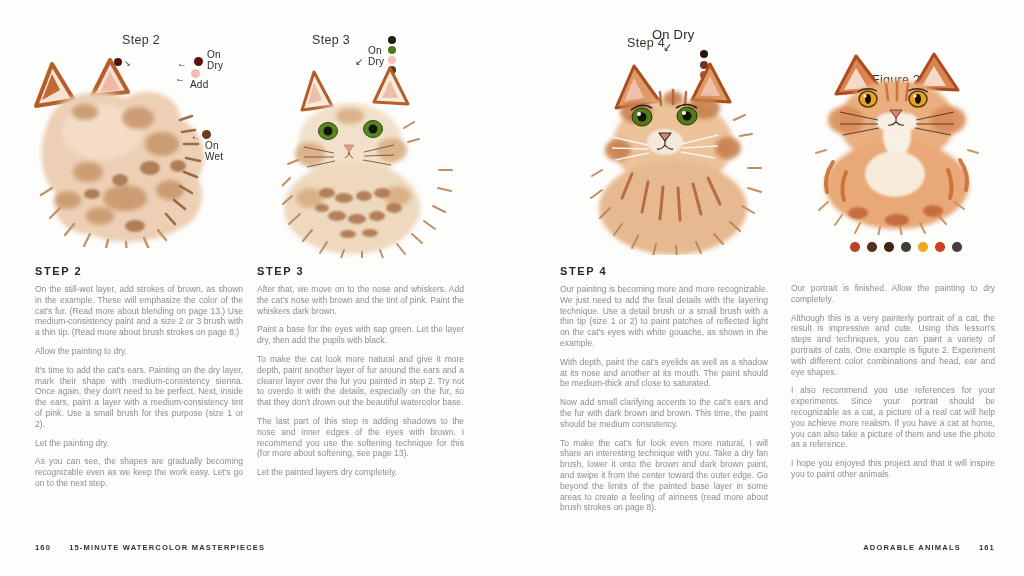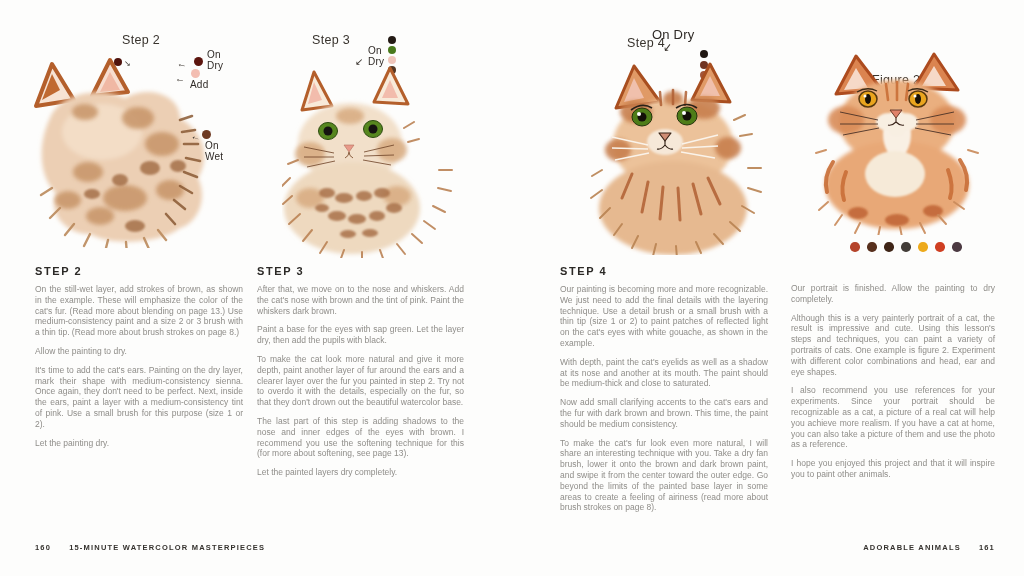--- a/index.html
+++ b/index.html
@@ -411,20 +411,21 @@
   <span class="abs dot" style="left: 918px; top: 242px; width: 9.5px; height: 9.5px; background-color: rgb(237, 170, 28);"></span>
   <span class="abs dot" style="left: 935px; top: 242px; width: 9.5px; height: 9.5px; background-color: rgb(207, 63, 34);"></span>
   <span class="abs dot" style="left: 952px; top: 242px; width: 9.5px; height: 9.5px; background-color: rgb(76, 58, 66);"></span>
 
   <div class="abs col" style="left:35px;top:265px;">
     <h3>STEP 2</h3>
     <p>On the still-wet layer, add strokes of brown, as shown in the example. These will emphasize the color of the cat's fur. (Read more about blending on page 13.) Use medium-consistency paint and a size 2 or 3 brush with a thin tip. (Read more about brush strokes on page 8.)</p>
     <p>Allow the painting to dry.</p>
     <p>It's time to add the cat's ears. Painting on the dry layer, mark their shape with medium-consistency sienna. Once again, they don't need to be perfect. Next, inside the ears, paint a layer with a medium-consistency tint of pink. Use a small brush for this purpose (size 1 or 2).</p>
     <p>Let the painting dry.</p>
+    <p>As you can see, the shapes are gradually becoming recognizable even as we keep the work easy. Let's go on to the next step.</p>
   </div>
 
   <div class="abs col" style="left:257px;top:265px;width:207px;">
     <h3>STEP 3</h3>
     <p>After that, we move on to the nose and whiskers. Add the cat's nose with brown and the tint of pink. Paint the whiskers dark brown.</p>
     <p>Paint a base for the eyes with sap green. Let the layer dry, then add the pupils with black.</p>
     <p>To make the cat look more natural and give it more depth, paint another layer of fur around the ears and a clearer layer over the fur you painted in step 2. Try not to overdo it with the details, especially on the fur, so that they don't drown out the beautiful watercolor base.</p>
     <p>The last part of this step is adding shadows to the nose and inner edges of the eyes with brown. I recommend you use the softening technique for this (for more about softening, see page 13).</p>
     <p>Let the painted layers dry completely.</p>
   </div>

